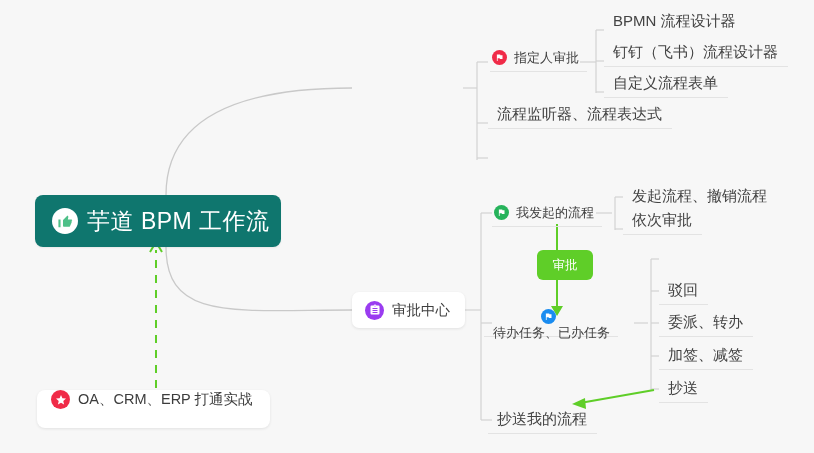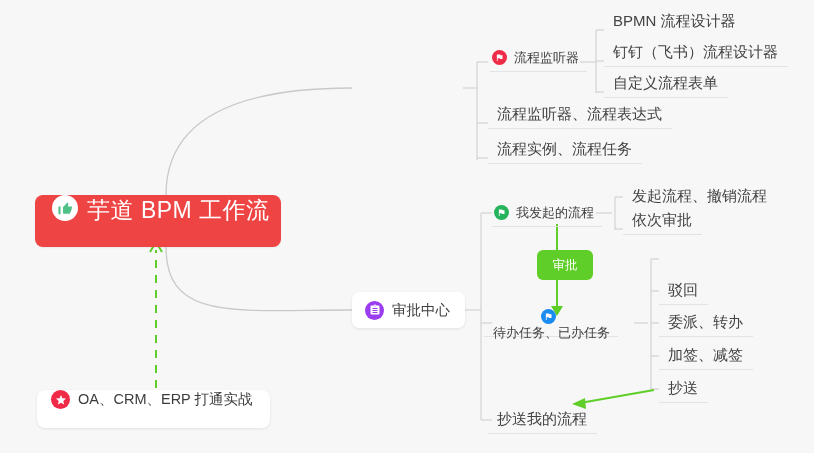--- a/index.html
+++ b/index.html
@@ -29,24 +29,25 @@
     pointer-events: none;
   }
 
   
   .root-node {
     position: absolute;
     left: 35px;
     top: 195px;
     width: 246px;
     height: 52px;
-    background: #ef4444;
+    background: #0f766e;
     border-radius: 8px;
     box-sizing: border-box;
     display: flex;
+    align-items: center;
     padding-left: 17px;
     box-shadow: 0 1px 2px rgba(0,0,0,0.06);
   }
   .root-label {
     color: #ffffff;
     font-size: 23px;
     letter-spacing: 0.5px;
     margin-left: 9px;
     white-space: nowrap;
   }
@@ -218,29 +219,28 @@
     <span class="root-label">芋道 BPM 工作流</span>
   </div>
 
 
   <div class="lvl2-node" style="left:490px; top:44px;">
     <span class="badge badge-sm" style="background:#f02b48;">
       <svg width="9" height="9" viewBox="0 0 24 24" fill="#ffffff">
         <path d="M14.4 6L14 4H5v17h2v-7h5.6l.4 2h7V6z"></path>
       </svg>
     </span>
-    <span class="lvl2-label">流程监听器</span>
+    <span class="lvl2-label">指定人审批</span>
   </div>
 
   <div class="leaf-node no-rule" style="left:604px; top:8px;">BPMN 流程设计器</div>
   <div class="leaf-node" style="left:604px; top:39px;">钉钉（飞书）流程设计器</div>
   <div class="leaf-node" style="left:604px; top:70px;">自定义流程表单</div>
 
   <div class="leaf-node" style="left:488px; top:101px;">流程监听器、流程表达式</div>
-  <div class="leaf-node" style="left:488px; top:136px;">流程实例、流程任务</div>
 
   <div class="card-node" style="left:352px; top:292px;">
     <span class="badge badge-md" style="background:#9a3cf0;">
       <svg width="12" height="12" viewBox="0 0 24 24" fill="#ffffff">
         <path d="M19 3h-4.18C14.4 1.84 13.3 1 12 1s-2.4.84-2.82 2H5a2 2 0 00-2 2v14a2 2 0 002 2h14a2 2 0 002-2V5a2 2 0 00-2-2zm-7 0a1 1 0 110 2 1 1 0 010-2zm5 15H7v-2h10v2zm0-4H7v-2h10v2zm0-4H7V8h10v2z"></path>
       </svg>
     </span>
     <span class="card-label">审批中心</span>
   </div>
 

